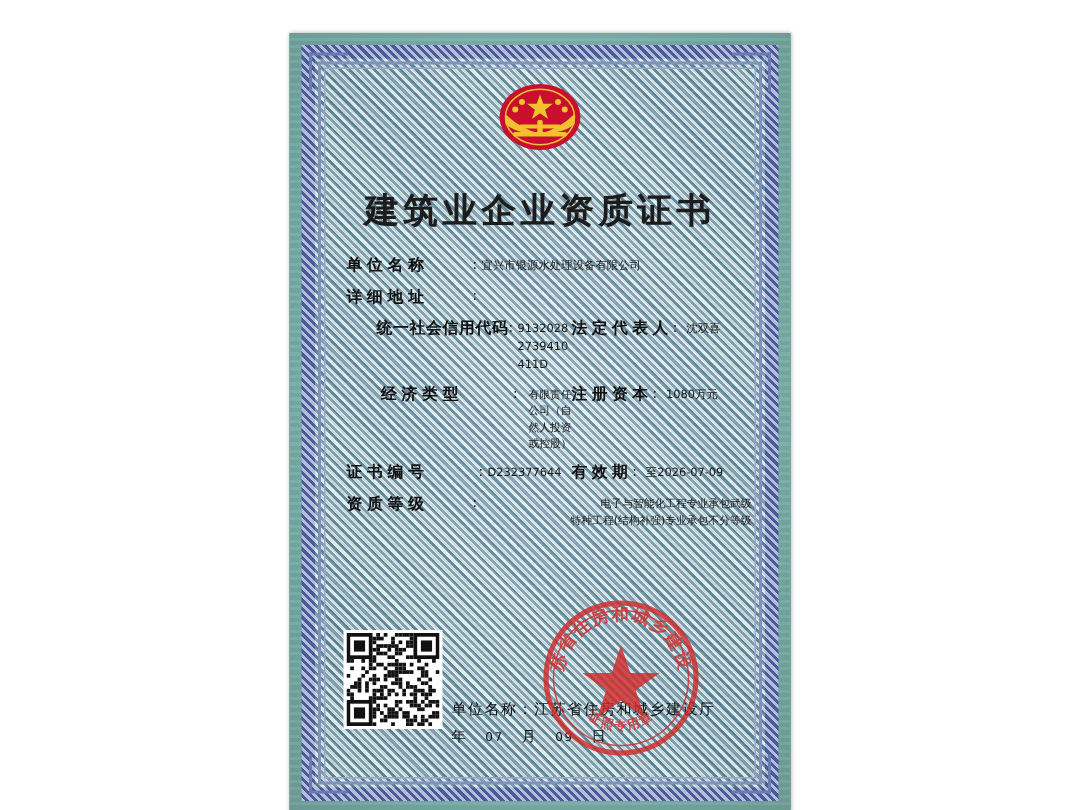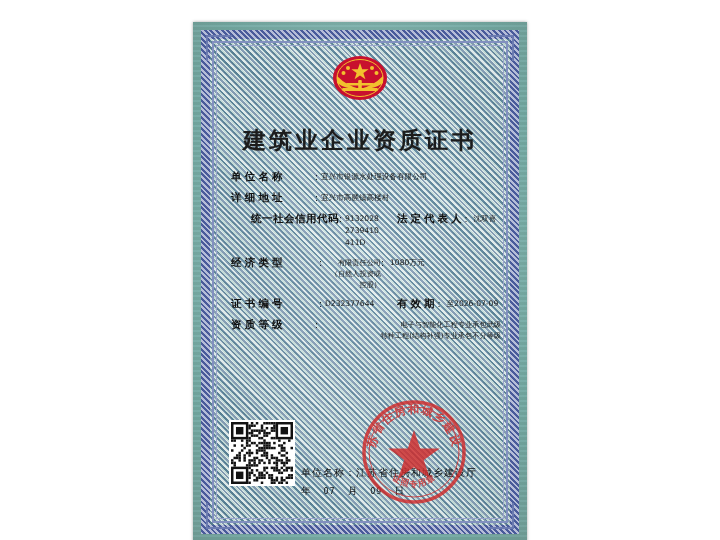--- a/index.html
+++ b/index.html
@@ -170,21 +170,20 @@
   .fsplit { display: flex; width: 100%; }
   .fsplit .left { flex: 0 0 150px; display: flex; }
   .fsplit .right { flex: 1 1 auto; display: flex; }
   .sublabel {
     font-size: 10.5px;
     font-weight: bold;
     color: #111;
     letter-spacing: 1.2px;
     white-space: nowrap;
     flex: 0 0 auto;
-    padding-left: 16px;
   }
   .sublabel.wide { letter-spacing: 3px; }
 
   
   .qr {
     position: absolute;
     left: 36px;
     bottom: 56px;
     width: 62px;
     height: 62px;
@@ -279,46 +278,46 @@
 
       <div class="frow">
         <div class="flabel spaced">单位名称</div>
         <div class="fcolon">:</div>
         <div class="fvalue">宜兴市银源水处理设备有限公司</div>
       </div>
 
       <div class="frow">
         <div class="flabel spaced">详细地址</div>
         <div class="fcolon">:</div>
-        <div class="fvalue">宜兴市高塍镇高楼村</div>
       </div>
 
       <div class="frow">
         <div class="fsplit">
           <div class="left">
             <div class="flabel" style="width:88px;flex:0 0 88px;padding-left:20px;">统一社会信用代码</div>
             <div class="fcolon">:</div>
             <div class="fvalue">91320282739410411D</div>
           </div>
           <div class="right">
             <div class="sublabel wide">法定代表人</div>
             <div class="fcolon">:</div>
             <div class="fvalue" style="padding-left:3px;">沈双喜</div>
           </div>
         </div>
       </div>
 
       <div class="frow">
         <div class="fsplit">
           <div class="left">
-            <div class="flabel spaced" style="width:88px;flex:0 0 88px;">经济类型</div>
+            <div class="flabel spaced" style="width:88px;flex:0 0 88px;margin-left:23px;">经济类型</div>
             <div class="fcolon">:</div>
             <div class="fvalue small">有限责任公司（自然人投资或控股）</div>
           </div>
           <div class="right">
+            <div class="sublabel wide">注册资本</div>
             <div class="fcolon">:</div>
             <div class="fvalue" style="padding-left:3px;">1080万元</div>
           </div>
         </div>
       </div>
 
       <div class="frow">
         <div class="fsplit">
           <div class="left">
             <div class="flabel spaced" style="width:88px;flex:0 0 88px;">证书编号</div>

